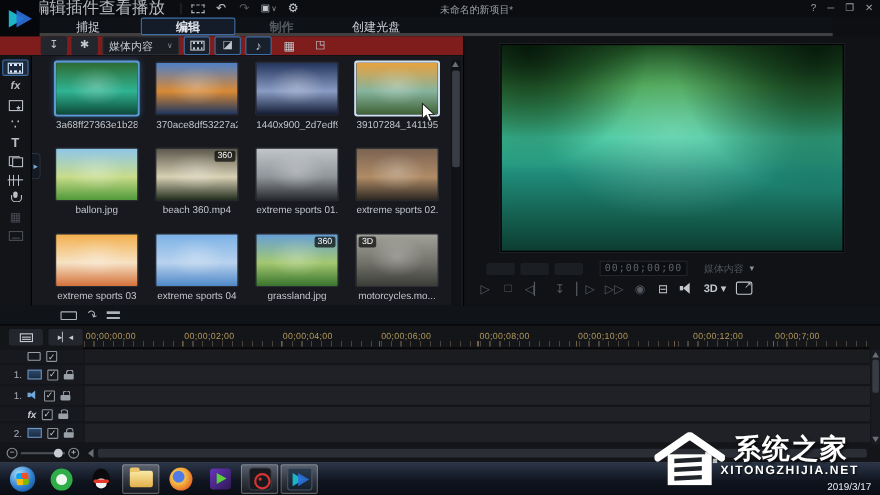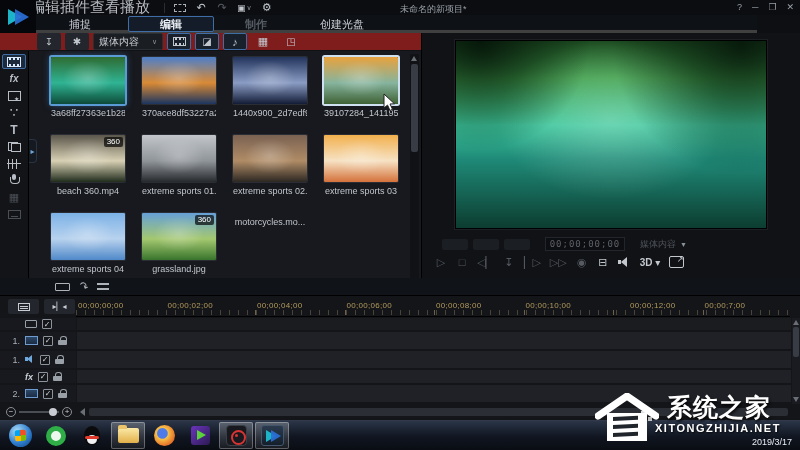--- a/index.html
+++ b/index.html
@@ -308,20 +308,24 @@
           </div>
           <div class="cell">
             <div class="thumb" style="background: radial-gradient(at 50% 45%, rgba(255, 255, 255, 0.25), rgba(255, 255, 255, 0) 48%), linear-gradient(rgb(35, 52, 92) 0%, rgb(138, 156, 196) 55%, rgb(19, 28, 54) 100%);"></div>
             <div class="label">1440x900_2d7edf9...</div>
           </div>
           <div class="cell hover">
             <div class="thumb" style="background: radial-gradient(at 50% 45%, rgba(255, 255, 255, 0.25), rgba(255, 255, 255, 0) 48%), linear-gradient(rgb(232, 162, 62) 0%, rgb(134, 180, 158) 55%, rgb(63, 97, 52) 100%);"></div>
             <div class="label">39107284_1411954...</div>
           </div>
           <div class="cell">
+            <div class="thumb" style="background: radial-gradient(at 50% 45%, rgba(255, 255, 255, 0.25), rgba(255, 255, 255, 0) 48%), linear-gradient(rgb(142, 198, 234) 0%, rgb(200, 220, 138) 55%, rgb(79, 152, 56) 100%);"></div>
+            <div class="label">ballon.jpg</div>
+          </div>
+          <div class="cell">
             <div class="thumb" style="background: radial-gradient(at 50% 45%, rgba(255, 255, 255, 0.25), rgba(255, 255, 255, 0) 48%), linear-gradient(rgb(90, 86, 74) 0%, rgb(216, 208, 180) 55%, rgb(32, 44, 28) 100%);">
               <span class="badge">360</span>
             </div>
             <div class="label">beach 360.mp4</div>
           </div>
           <div class="cell">
             <div class="thumb" style="background: radial-gradient(at 50% 45%, rgba(255, 255, 255, 0.25), rgba(255, 255, 255, 0) 48%), linear-gradient(rgb(194, 198, 202) 0%, rgb(144, 149, 154) 55%, rgb(38, 41, 44) 100%);"></div>
             <div class="label">extreme sports 01...</div>
           </div>
           <div class="cell">
@@ -336,20 +340,23 @@
             <div class="thumb" style="background: radial-gradient(at 50% 45%, rgba(255, 255, 255, 0.25), rgba(255, 255, 255, 0) 48%), linear-gradient(rgb(124, 178, 230) 0%, rgb(184, 210, 238) 55%, rgb(79, 136, 200) 100%);"></div>
             <div class="label">extreme sports 04</div>
           </div>
           <div class="cell">
             <div class="thumb" style="background: radial-gradient(at 50% 45%, rgba(255, 255, 255, 0.25), rgba(255, 255, 255, 0) 48%), linear-gradient(rgb(102, 160, 214) 0%, rgb(164, 200, 112) 55%, rgb(56, 116, 44) 100%);">
               <span class="badge">360</span>
             </div>
             <div class="label">grassland.jpg</div>
           </div>
           <div class="cell">
+            <div class="thumb" style="background: radial-gradient(at 50% 45%, rgba(255, 255, 255, 0.25), rgba(255, 255, 255, 0) 48%), linear-gradient(rgb(162, 162, 154) 0%, rgb(114, 114, 106) 55%, rgb(60, 60, 56) 100%);">
+              <span class="badge left">3D</span>
+            </div>
             <div class="label">motorcycles.mo...</div>
           </div>
         </div>
       <div class="vscroll">
         <span class="vs-up"></span>
         <span class="vs-thumb"></span>
         <span class="vs-down"></span>
       </div>
     </div>
   </div>

